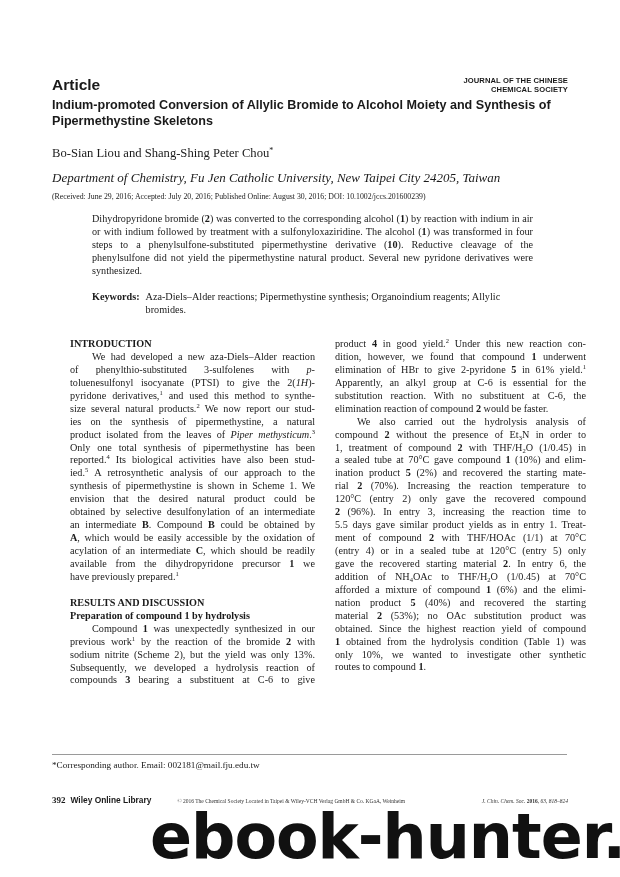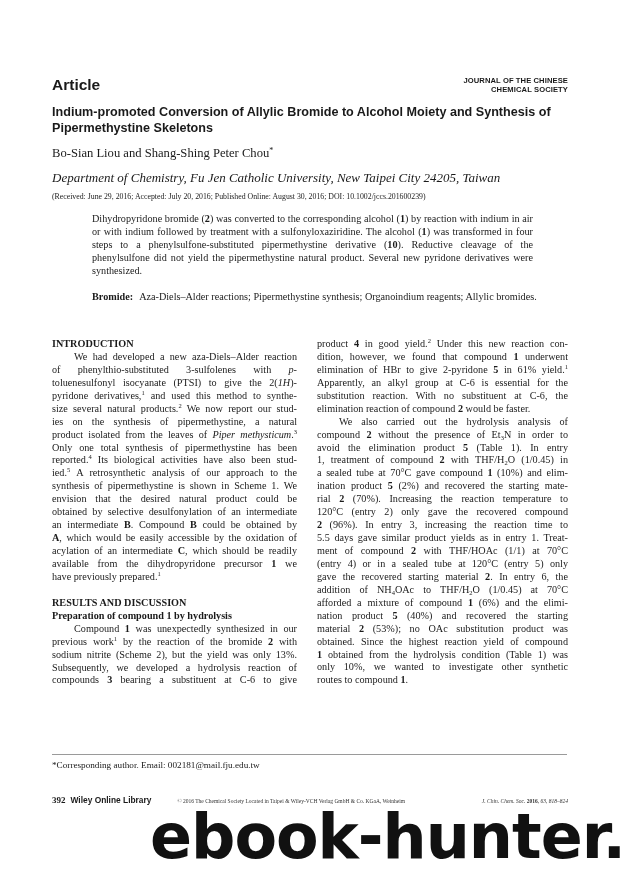--- a/index.html
+++ b/index.html
@@ -2,29 +2,29 @@
 <html><head>
 <meta charset="utf-8">
 <style>
   html, body { margin: 0; padding: 0; background: #ffffff; }
   body { width: 620px; height: 877px; position: relative; overflow: hidden; color: #1a1a1a; }
   .abs { position: absolute; }
   .sans { font-family: "Liberation Sans", "DejaVu Sans", sans-serif; }
   .serif { font-family: "Liberation Serif", "DejaVu Serif", serif; }
   .article-label { left: 52px; top: 76px; font-size: 15.5px; font-weight: bold; }
   .journal-name { right: 52px; top: 76px; font-size: 7.6px; font-weight: bold; text-align: right; line-height: 9px; letter-spacing: 0.1px; }
-  .paper-title { left: 52px; top: 105px; width: 520px; font-size: 12.6px; font-weight: bold; line-height: 15.5px; }
+  .paper-title { left: 52px; top: 98px; width: 520px; font-size: 12.6px; font-weight: bold; line-height: 15.5px; }
   .authors { left: 52px; top: 146px; font-size: 12.6px; }
   .authors sup { font-size: 8px; vertical-align: 4px; }
   .affiliation { left: 52px; top: 170px; font-size: 13px; font-style: italic; }
   .received { left: 52px; top: 192px; font-size: 7.8px; }
   .abstract { left: 92px; top: 212px; width: 441px; font-size: 10.2px; line-height: 13.1px; text-align: justify; }
   .keywords { left: 92px; top: 290px; width: 445px; font-size: 10.2px; line-height: 13px; display: flex; }
   .keywords .kw-label { font-weight: bold; white-space: nowrap; margin-right: 6px; }
-  .col { font-size: 10.2px; line-height: 12.95px; }
+  .col { font-size: 10.2px; line-height: 12.95px; margin-left: 18px; }
   .col-left { left: 52px; top: 338px; width: 245px; }
   .col-right { left: 317px; top: 338px; width: 251px; }
   .section-head { font-weight: bold; }
   .sub-head { font-weight: bold; }
   .para { text-align: justify; text-align-last: left; }
   .line { display: block; text-align: justify; text-align-last: justify; white-space: nowrap; height: 12.95px; }
   .line.last { text-align-last: left; }
   .indent { text-indent: 22px; }
   .gap { height: 13px; }
   b { font-weight: bold; }
@@ -53,21 +53,21 @@
 <div class="abs sans paper-title">Indium-promoted Conversion of Allylic Bromide to Alcohol Moiety and Synthesis of Pipermethystine Skeletons</div>
 <div class="abs serif authors">
   <span>Bo-Sian Liou and Shang-Shing Peter Chou</span><sup>*</sup>
 </div>
 <div class="abs serif affiliation">Department of Chemistry, Fu Jen Catholic University, New Taipei City 24205, Taiwan</div>
 <div class="abs serif received">(Received: June 29, 2016; Accepted: July 20, 2016; Published Online: August 30, 2016; DOI: 10.1002/jccs.201600239)</div>
 
 <div class="abs serif abstract">Dihydropyridone bromide (<b>2</b>) was converted to the corresponding alcohol (<b>1</b>) by reaction with indium in air or with indium followed by treatment with a sulfonyloxaziridine. The alcohol (<b>1</b>) was transformed in four steps to a phenylsulfone-substituted pipermethystine derivative (<b>10</b>). Reductive cleavage of the phenylsulfone did not yield the pipermethystine natural product. Several new pyridone derivatives were synthesized.</div>
 
 <div class="abs serif keywords">
-  <span class="kw-label">Bromide:</span>
+  <span class="kw-label">Keywords:</span>
   <span>Aza-Diels–Alder reactions; Pipermethystine synthesis; Organoindium reagents; Allylic bromides.</span>
 </div>
 
 <div class="abs serif col col-left">
     <div class="section-head">INTRODUCTION</div>
     <div class="para">
       <span class="line indent">We had developed a new aza-Diels–Alder reaction</span>
       <span class="line">of phenylthio-substituted 3-sulfolenes with <i>p</i>-</span>
       <span class="line">toluenesulfonyl isocyanate (PTSI) to give the 2(<i>1H</i>)-</span>
       <span class="line">pyridone derivatives,<sup>1</sup> and used this method to synthe-</span>
@@ -102,21 +102,20 @@
       <span class="line">product <b>4</b> in good yield.<sup>2</sup> Under this new reaction con-</span>
       <span class="line">dition, however, we found that compound <b>1</b> underwent</span>
       <span class="line">elimination of HBr to give 2-pyridone <b>5</b> in 61% yield.<sup>1</sup></span>
       <span class="line">Apparently, an alkyl group at C-6 is essential for the</span>
       <span class="line">substitution reaction. With no substituent at C-6, the</span>
       <span class="line last">elimination reaction of compound <b>2</b> would be faster.</span>
     </div>
     <div class="para">
       <span class="line indent">We also carried out the hydrolysis analysis of</span>
       <span class="line">compound <b>2</b> without the presence of Et<sub>3</sub>N in order to</span>
-      <span class="line">avoid the elimination product <b>5</b> (Table 1). In entry</span>
       <span class="line">1, treatment of compound <b>2</b> with THF/H<sub>2</sub>O (1/0.45) in</span>
       <span class="line">a sealed tube at 70°C gave compound <b>1</b> (10%) and elim-</span>
       <span class="line">ination product <b>5</b> (2%) and recovered the starting mate-</span>
       <span class="line">rial <b>2</b> (70%). Increasing the reaction temperature to</span>
       <span class="line">120°C (entry 2) only gave the recovered compound</span>
       <span class="line"><b>2</b> (96%). In entry 3, increasing the reaction time to</span>
       <span class="line">5.5 days gave similar product yields as in entry 1. Treat-</span>
       <span class="line">ment of compound <b>2</b> with THF/HOAc (1/1) at 70°C</span>
       <span class="line">(entry 4) or in a sealed tube at 120°C (entry 5) only</span>
       <span class="line">gave the recovered starting material <b>2</b>. In entry 6, the</span>

